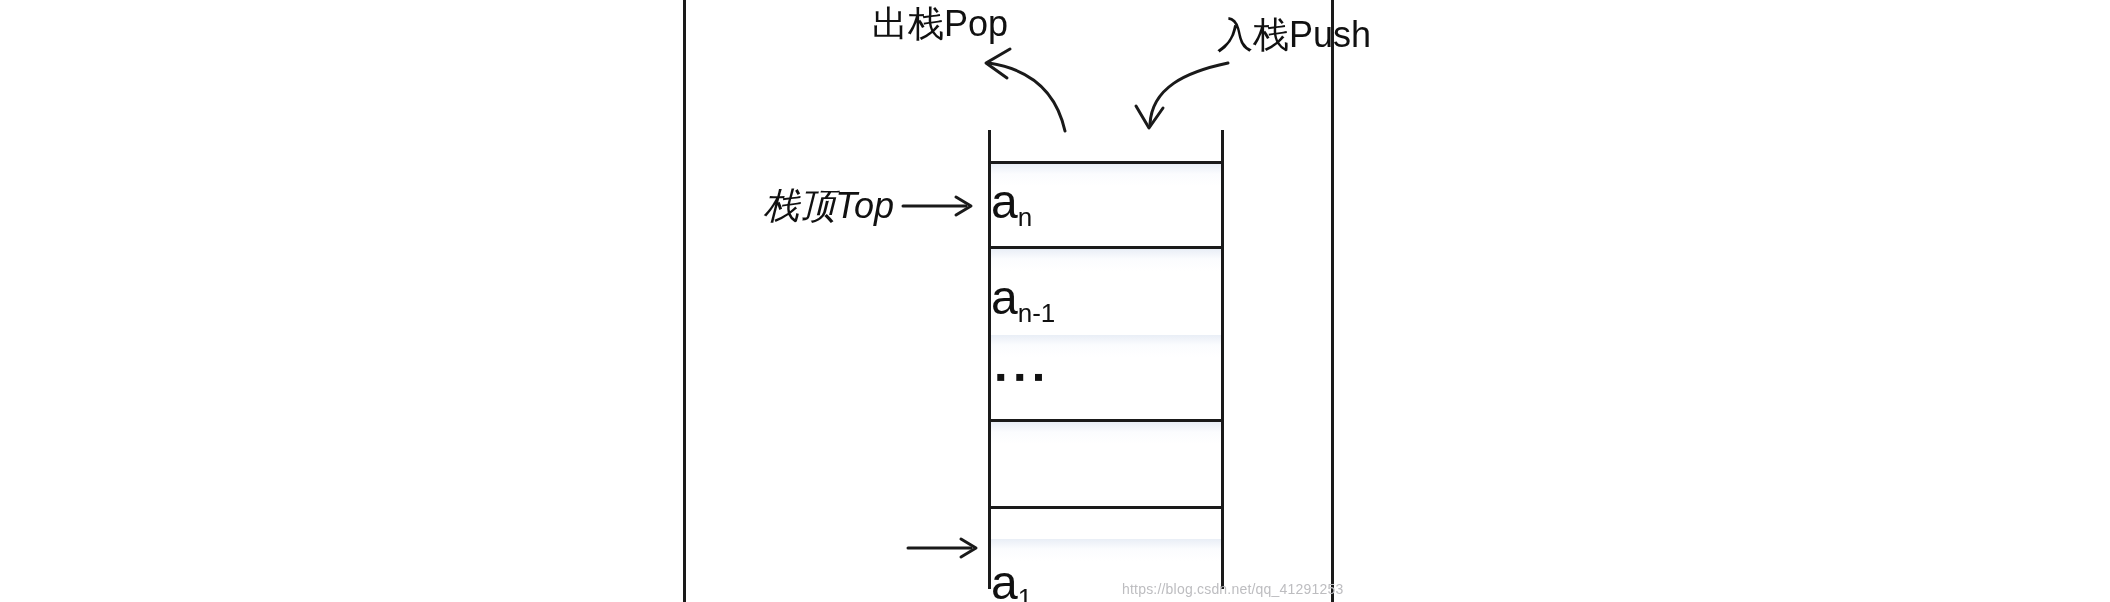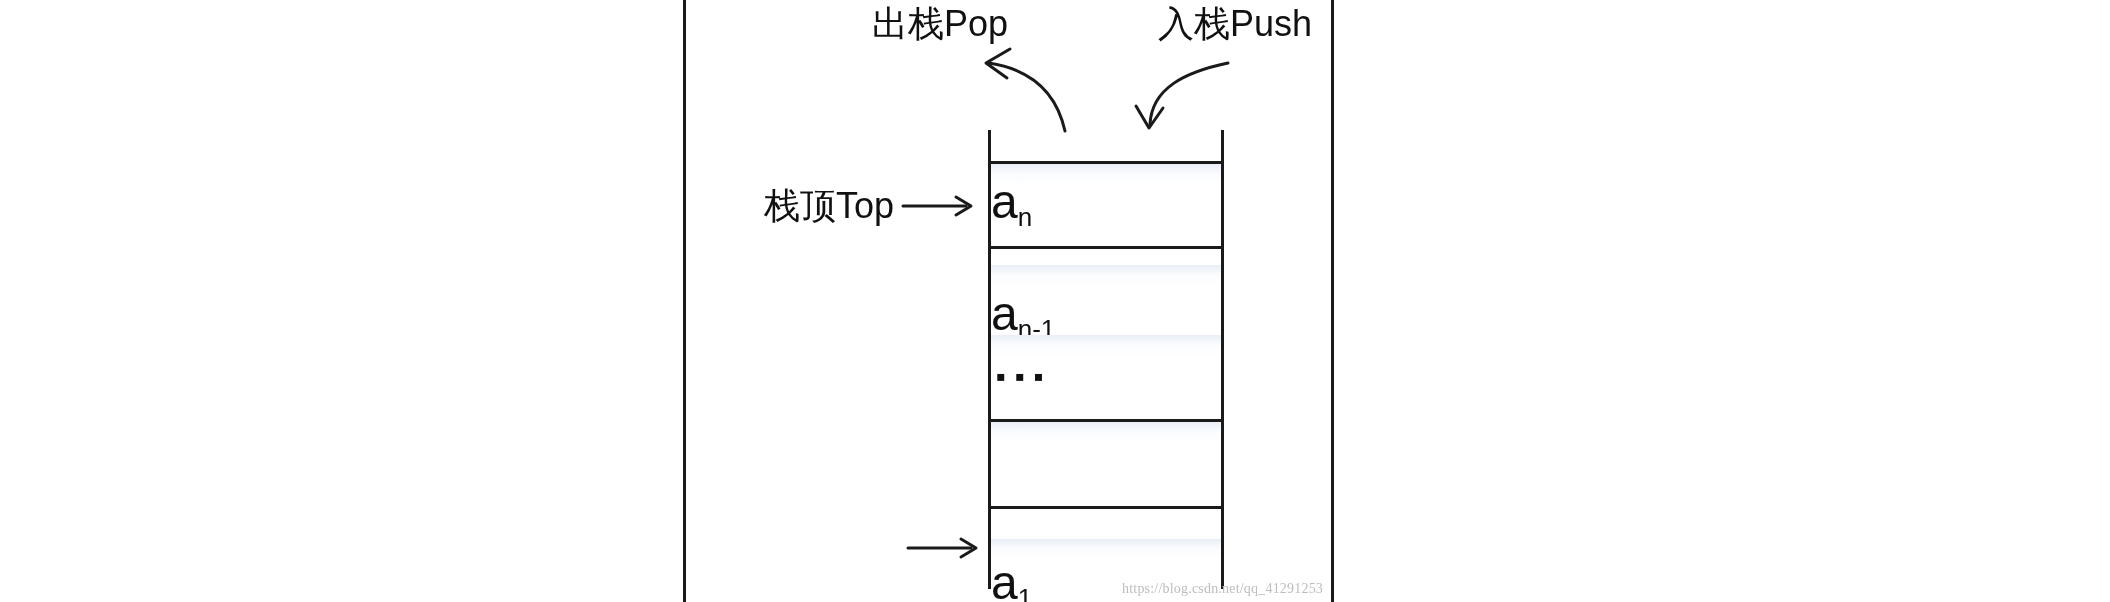--- a/index.html
+++ b/index.html
@@ -13,65 +13,65 @@
   }
   .vline{position:absolute;background:#1a1a1a;width:3px;}
   .hline{position:absolute;background:#1a1a1a;height:3px;}
   .toplabel{
     position:absolute;top:4px;width:220px;
     font-size:36px;line-height:40px;text-align:center;
     color:#111111;white-space:nowrap;
   }
   .sidelabel{
     position:absolute;width:212px;text-align:right;
-    font-size:36px;line-height:40px;color:#111111;white-space:nowrap;
+    font-size:36px;line-height:40px;color:#111111;white-space:nowrap;font-style:italic;
   }
   .cell{
     position:absolute;left:991px;width:230px;
     background:linear-gradient(180deg,#e9eef6 0px,#fbfcfe 10px,#ffffff 22px);
     display:flex;align-items:center;justify-content:flex-start;
   }
   .cellval{font-size:48px;line-height:48px;color:#111111;}
   .cellval .sub{font-size:26px;position:relative;top:8px;letter-spacing:0;}
   .dots{
     font-size:28px;letter-spacing:9px;color:#111111;
     position:relative;left:5px;
   }
   #watermark{
     position:absolute;left:1122px;top:581px;
     font-size:14px;line-height:16px;color:#bdbdc0;
-    letter-spacing:0.2px;white-space:nowrap;font-family:Liberation Serif, serif;
+    letter-spacing:0.2px;white-space:nowrap;
   }
   svg{position:absolute;left:0;top:0;}
 </style>
 </head>
 <body>
 
 <div id="canvas">
 
   <div class="vline" style="left:683px;top:0;height:602px;"></div>
   <div class="vline" style="left:1331px;top:0;height:602px;"></div>
 
   <div class="toplabel" style="left:830px;">出栈Pop</div>
-  <div class="toplabel" style="left:1125px;">入栈Push</div>
+  <div class="toplabel" style="left:1184px;margin-top:11px;">入栈Push</div>
 
   <div class="vline" style="left:988px;top:130px;height:459px;"></div>
   <div class="vline" style="left:1221px;top:130px;height:459px;"></div>
 
   <div class="hline" style="left:988px;top:161px;width:236px;"></div>
   <div class="hline" style="left:988px;top:246px;width:236px;"></div>
   <div class="hline" style="left:988px;top:332px;width:236px;"></div>
   <div class="hline" style="left:988px;top:419px;width:236px;"></div>
   <div class="hline" style="left:988px;top:506px;width:236px;"></div>
   <div class="hline" style="left:988px;top:586px;width:236px;"></div>
 
   <div class="cell" style="top:164px;height:82px;">
     <span class="cellval"><span>a</span><span class="sub">n</span></span>
   </div>
-  <div class="cell" style="top:249px;height:104px;margin-top:16px;">
+  <div class="cell" style="top:249px;height:104px;">
     <span class="cellval"><span>a</span><span class="sub">n-1</span></span>
   </div>
   <div class="cell" style="top:335px;height:84px;">
     <span class="dots">▪▪▪</span>
   </div>
   <div class="cell" style="top:422px;height:84px;">
     <span class="cellval"></span>
   </div>
   <div class="cell" style="top:539px;height:94px;">
     <span class="cellval"><span>a</span><span class="sub">1</span></span>

